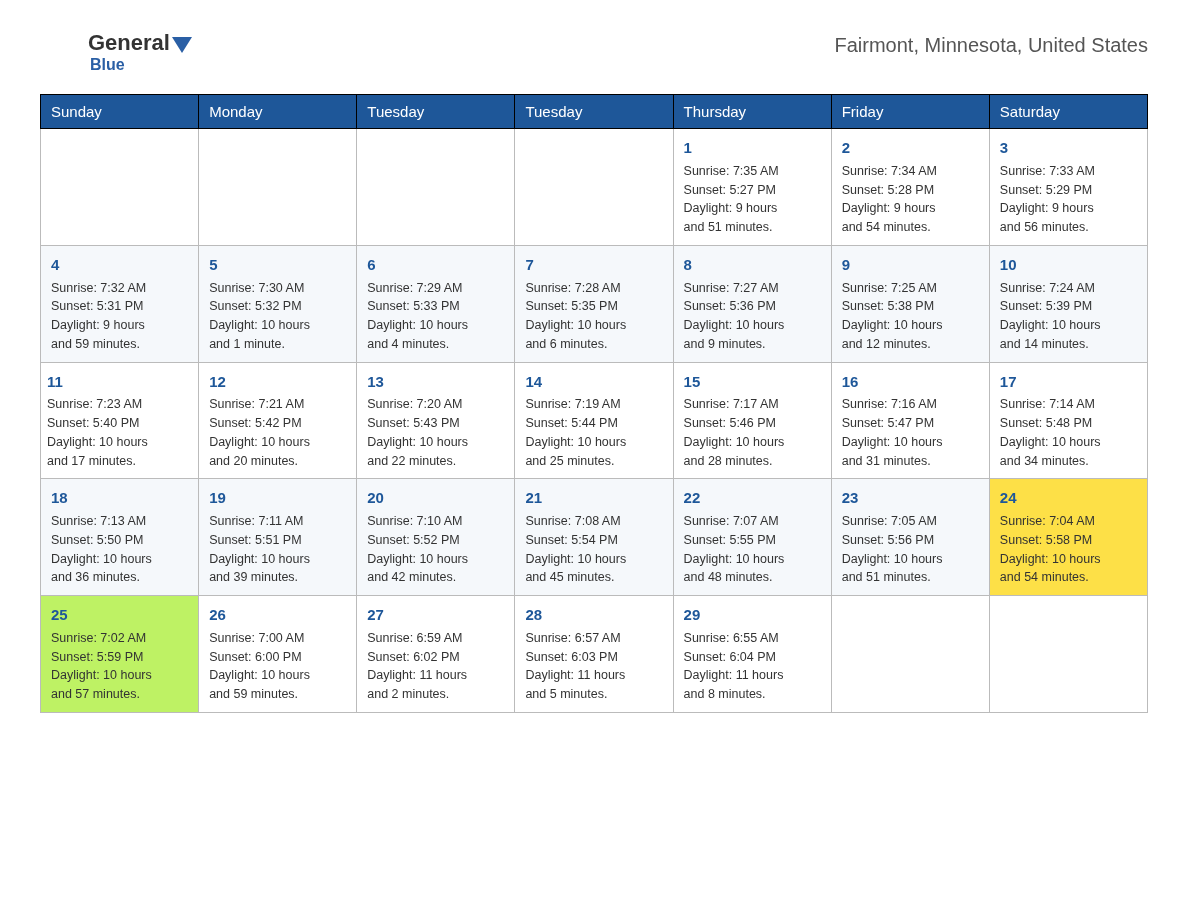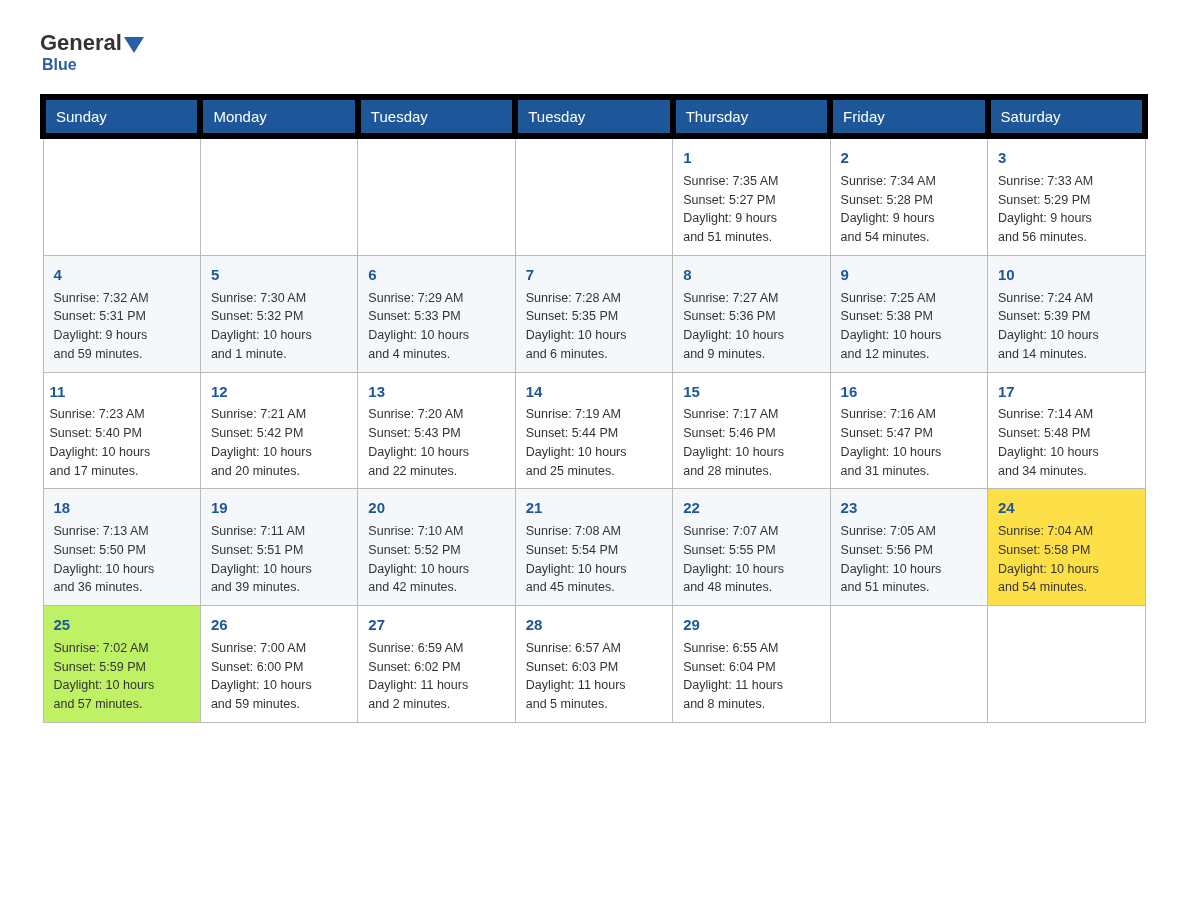--- a/index.html
+++ b/index.html
@@ -8,20 +8,21 @@
       background: #fff;
       padding: 30px 40px;
       width: 1188px;
       min-height: 918px;
     }
     .header {
       display: flex;
       justify-content: space-between;
       align-items: flex-start;
       margin-bottom: 20px;
+      margin-left: 48px;
     }
     .logo {
       display: flex;
       flex-direction: column;
       align-items: flex-start;
     }
     .logo-text {
       display: flex;
       align-items: center;
       font-size: 22px;
@@ -59,21 +60,21 @@
       border-collapse: collapse;
       border: 1px solid #999;
     }
     .calendar th {
       background-color: #1e5799;
       color: #fff;
       padding: 8px 10px;
       font-size: 15px;
       font-weight: normal;
       text-align: left;
-      border: 6px solid #000000;
+      border: 1px solid #000000;
     }
     .calendar td {
       vertical-align: top;
       padding: 8px 10px;
       border: 1px solid #bbb;
       width: 14.28%;
       min-height: 110px;
       font-size: 13px;
       color: #222;
       line-height: 1.45;
@@ -107,20 +108,21 @@
   <div class="logo">
     <div class="logo-text">
       <span class="logo-general">General</span>
       <span class="logo-arrow"></span>
     </div>
     <div style="margin-left: 2px;">
       <span class="logo-blue">Blue</span>
     </div>
   </div>
   <div class="title-section">
+    <div class="location">Fairmont, Minnesota, United States</div>
   </div>
 </div>
 
 <table class="calendar">
   <thead>
     <tr>
     <th>Sunday</th>
         <th>Monday</th>
         <th>Tuesday</th>
         <th>Tuesday</th>

